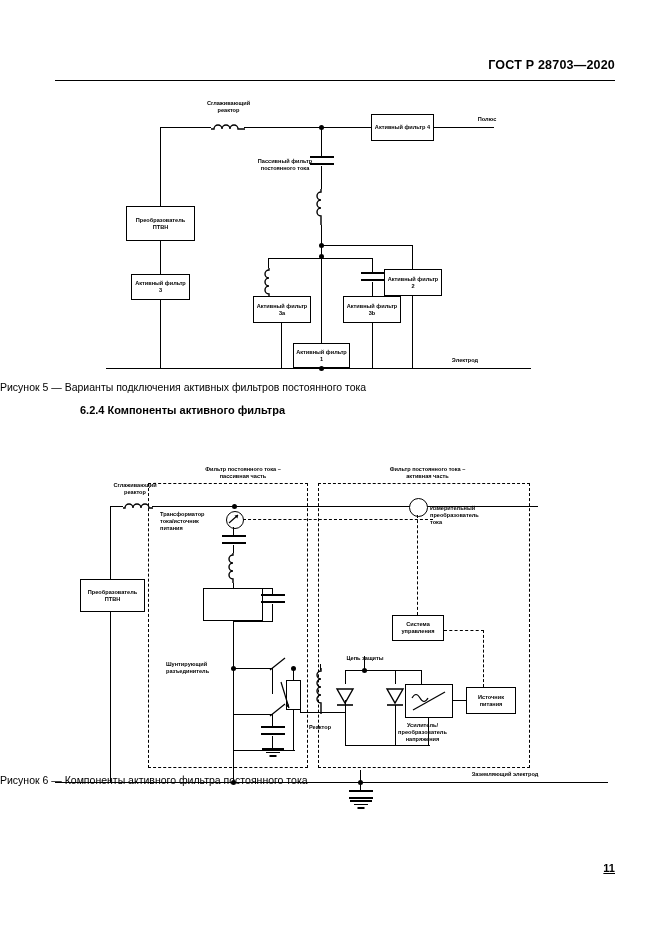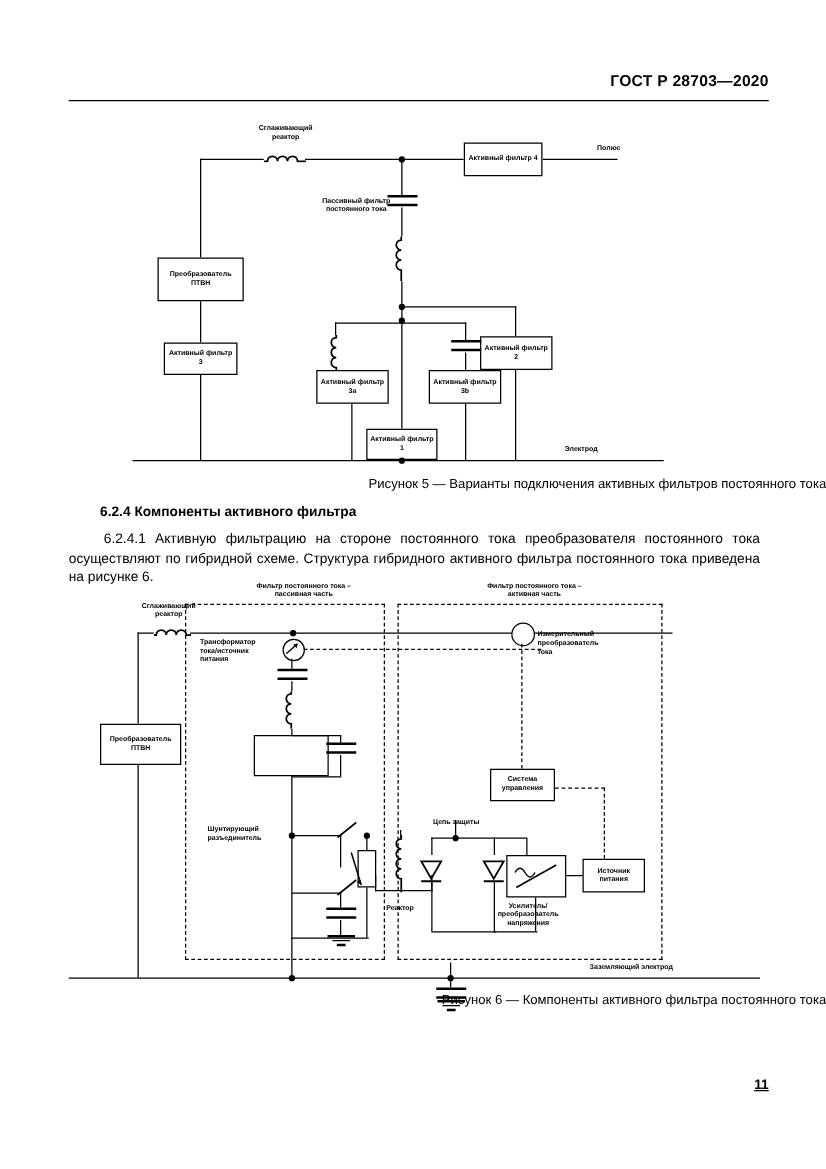--- a/index.html
+++ b/index.html
@@ -21,24 +21,24 @@
 
   
   .sec-head{
     position:absolute;left:80px;top:404px;font-size:11px;font-weight:bold;
   }
   .para{
     position:absolute;left:55px;width:553px;top:424px;
     font-size:11px;line-height:15.5px;text-align:justify;text-indent:28px;
   }
   .fig-caption{
-    position:absolute;left:0;width:661px;text-align:right;font-size:10.5px;
+    position:absolute;left:0;width:661px;text-align:left;font-size:10.5px;
   }
   .cap5{top:381px;}
-  .cap6{top:794px;}
+  .cap6{top:774px;}
   .page-num{
     position:absolute;right:46px;top:862px;font-size:11px;font-weight:bold;text-decoration:underline;
   }
 
   
   .dg{position:absolute;}
   .wire{position:absolute;background:#000;}
   .h{height:1.4px;}
   .v{width:1.4px;}
   .box{
@@ -159,21 +159,20 @@
 фильтр 1</div>
 
     <div class="wire h" style="left:106px;top:368px;width:425px;"></div>
     <div class="dot" style="left:319px;top:366px;"></div>
     <div class="lbl" style="left:430px;top:357px;width:70px;">Электрод</div>
   </div>
 
   <div class="fig-caption cap5">Рисунок 5 — Варианты подключения активных фильтров постоянного тока</div>
 
   <div class="sec-head">6.2.4  Компоненты активного фильтра</div>
-  <div class="para">6.2.4.1 Активную фильтрацию на стороне постоянного тока преобразователя постоянного тока осуществляют по гибридной схеме. Структура гибридного активного фильтра постоянного тока приведена на рисунке 6.</div>
 
   <div class="dg" style="left:0;top:0;width:661px;height:820px;">
 
     <div class="lbl" style="left:178px;top:466px;width:130px;">Фильтр постоянного тока –
 пассивная часть</div>
     <div class="lbl" style="left:340px;top:466px;width:175px;">Фильтр постоянного тока –
 активная часть</div>
 
     <div class="dash-box" style="left:148px;top:483px;width:160px;height:285px;"></div>
     <div class="dash-box" style="left:318px;top:483px;width:212px;height:285px;"></div>

